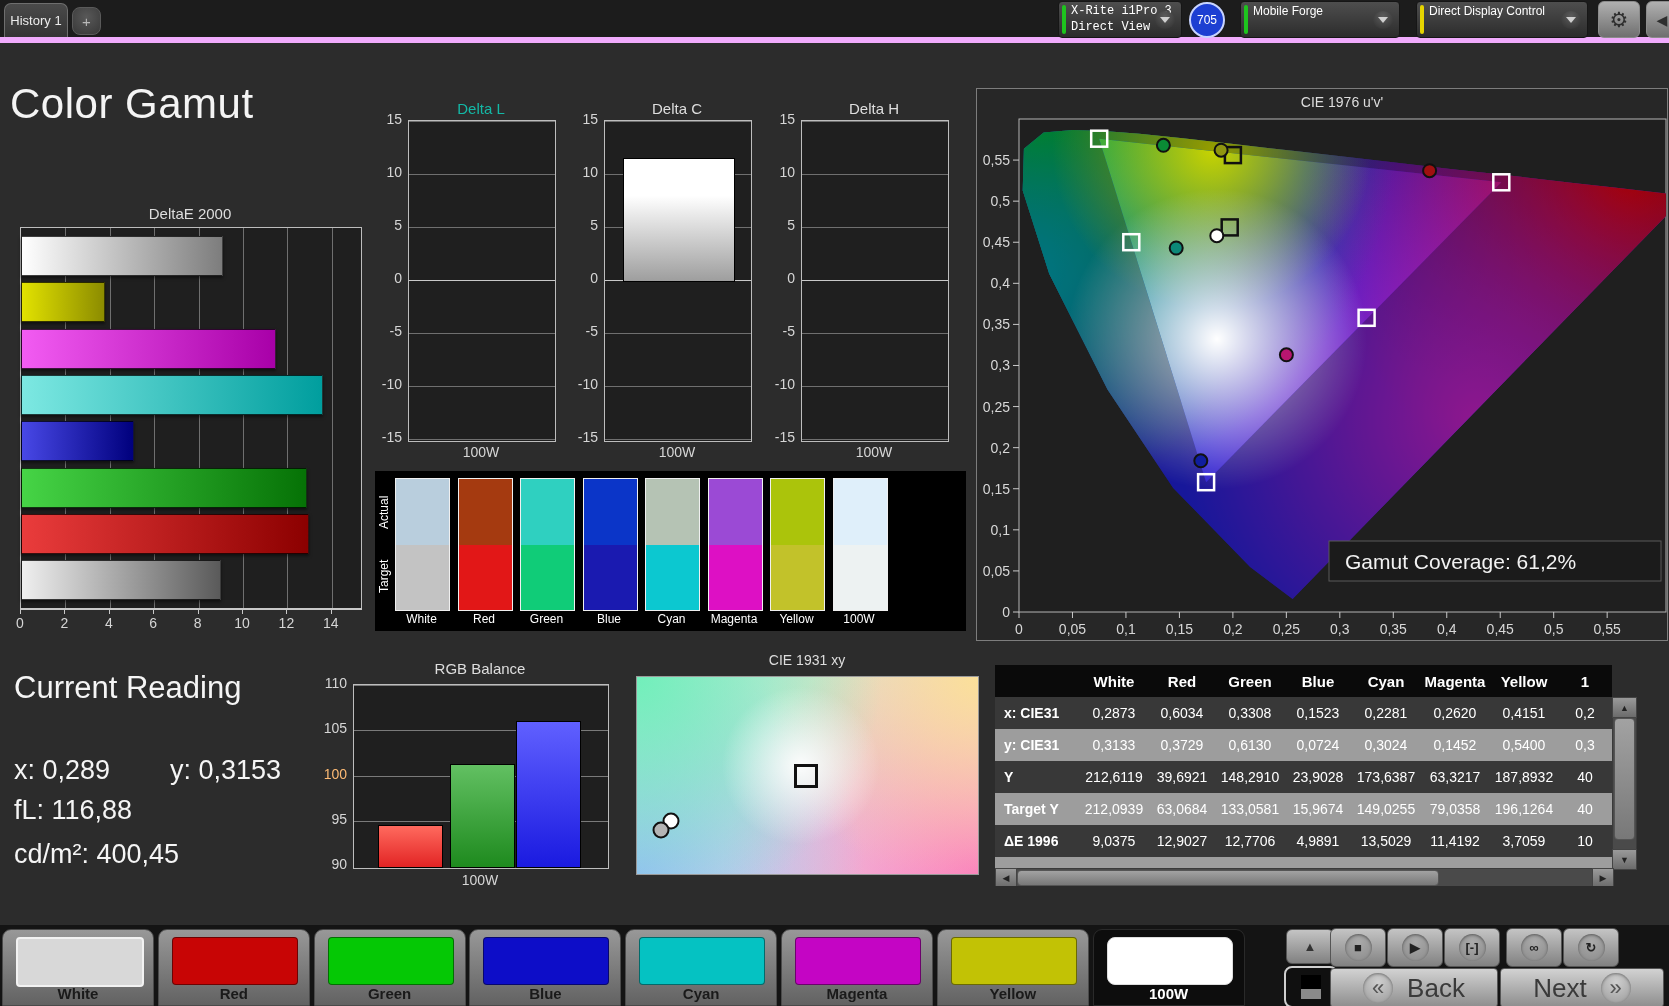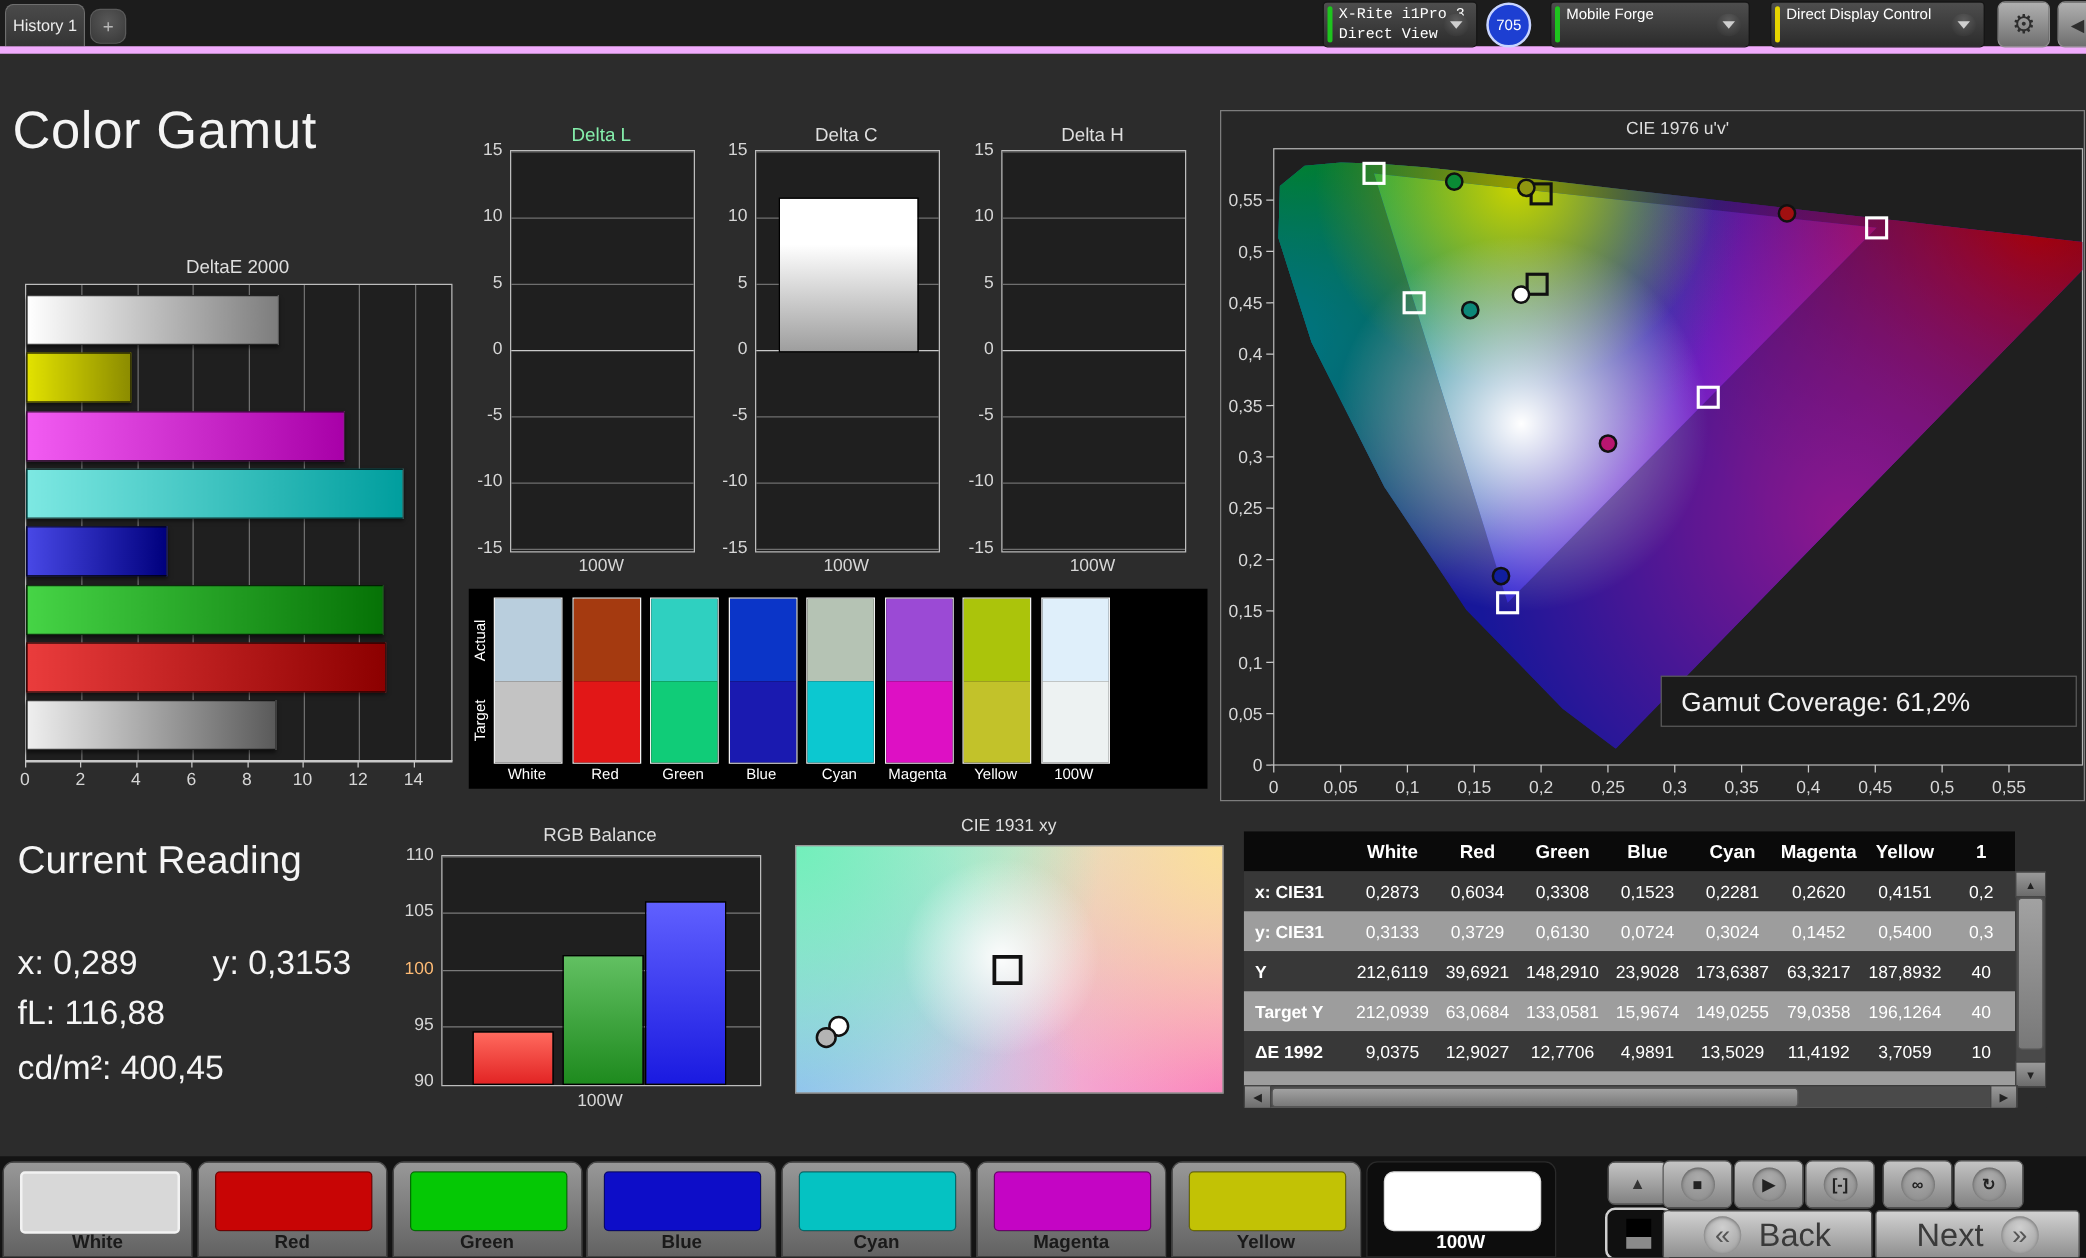--- a/index.html
+++ b/index.html
@@ -147,21 +147,21 @@
       <div style="position: absolute; left: 185.6px; top: 615px; width: 24px; text-align: center; color: rgb(214, 214, 214); font-size: 14px;">8</div>
       <div style="position: absolute; left: 242px; top: 608px; width: 1px; height: 6px; background: rgb(201, 201, 201);"></div>
       <div style="position: absolute; left: 230px; top: 615px; width: 24px; text-align: center; color: rgb(214, 214, 214); font-size: 14px;">10</div>
       <div style="position: absolute; left: 286.4px; top: 608px; width: 1px; height: 6px; background: rgb(201, 201, 201);"></div>
       <div style="position: absolute; left: 274.4px; top: 615px; width: 24px; text-align: center; color: rgb(214, 214, 214); font-size: 14px;">12</div>
       <div style="position: absolute; left: 330.8px; top: 608px; width: 1px; height: 6px; background: rgb(201, 201, 201);"></div>
       <div style="position: absolute; left: 318.8px; top: 615px; width: 24px; text-align: center; color: rgb(214, 214, 214); font-size: 14px;">14</div>
     </div>
 
   <div id="lch-row">
-      <div style="position: absolute; left: 481px; top: 100px; transform: translateX(-50%); color: #86efac; font-size: 15px; white-space: nowrap;">Delta L</div>
+      <div style="position: absolute; left: 481px; top: 100px; transform: translateX(-50%); color: #14b8a6; font-size: 15px; white-space: nowrap;">Delta L</div>
       <div style="position: absolute; left: 408px; top: 120px; width: 146px; height: 320px; background: rgb(31, 31, 31); border: 1px solid rgb(189, 189, 189);">
         <div style="position: absolute; left: 0px; right: 0px; top: 0px; height: 1px; background: rgb(111, 111, 111);"></div>
         <div style="position: absolute; left: 0px; right: 0px; top: 53px; height: 1px; background: rgb(111, 111, 111);"></div>
         <div style="position: absolute; left: 0px; right: 0px; top: 106px; height: 1px; background: rgb(111, 111, 111);"></div>
         <div style="position: absolute; left: 0px; right: 0px; top: 159px; height: 1px; background: rgb(201, 201, 201);"></div>
         <div style="position: absolute; left: 0px; right: 0px; top: 212px; height: 1px; background: rgb(111, 111, 111);"></div>
         <div style="position: absolute; left: 0px; right: 0px; top: 265px; height: 1px; background: rgb(111, 111, 111);"></div>
         <div style="position: absolute; left: 0px; right: 0px; top: 318px; height: 1px; background: rgb(111, 111, 111);"></div>
       </div>
       <div style="position: absolute; left: 368px; top: 111px; width: 34px; text-align: right; color: rgb(214, 214, 214); font-size: 14px;">15</div>
@@ -457,21 +457,21 @@
         <div class="tcell" style="width: 68px;">212,0939</div>
         <div class="tcell" style="width: 68px;">63,0684</div>
         <div class="tcell" style="width: 68px;">133,0581</div>
         <div class="tcell" style="width: 68px;">15,9674</div>
         <div class="tcell" style="width: 68px;">149,0255</div>
         <div class="tcell" style="width: 70px;">79,0358</div>
         <div class="tcell" style="width: 68px;">196,1264</div>
         <div class="tcell" style="width: 54px;">40</div>
       </div>
       <div class="trow" style="top: 160px; background: rgb(56, 56, 56);">
-        <div class="tcell tlabel" style="width: 85px;">ΔE 1992</div>
+        <div class="tcell tlabel" style="width: 85px;">ΔE 1996</div>
         <div class="tcell" style="width: 68px;">9,0375</div>
         <div class="tcell" style="width: 68px;">12,9027</div>
         <div class="tcell" style="width: 68px;">12,7706</div>
         <div class="tcell" style="width: 68px;">4,9891</div>
         <div class="tcell" style="width: 68px;">13,5029</div>
         <div class="tcell" style="width: 70px;">11,4192</div>
         <div class="tcell" style="width: 68px;">3,7059</div>
         <div class="tcell" style="width: 54px;">10</div>
       </div>
       <div class="trow" style="top: 192px; background: rgb(157, 157, 157);">

